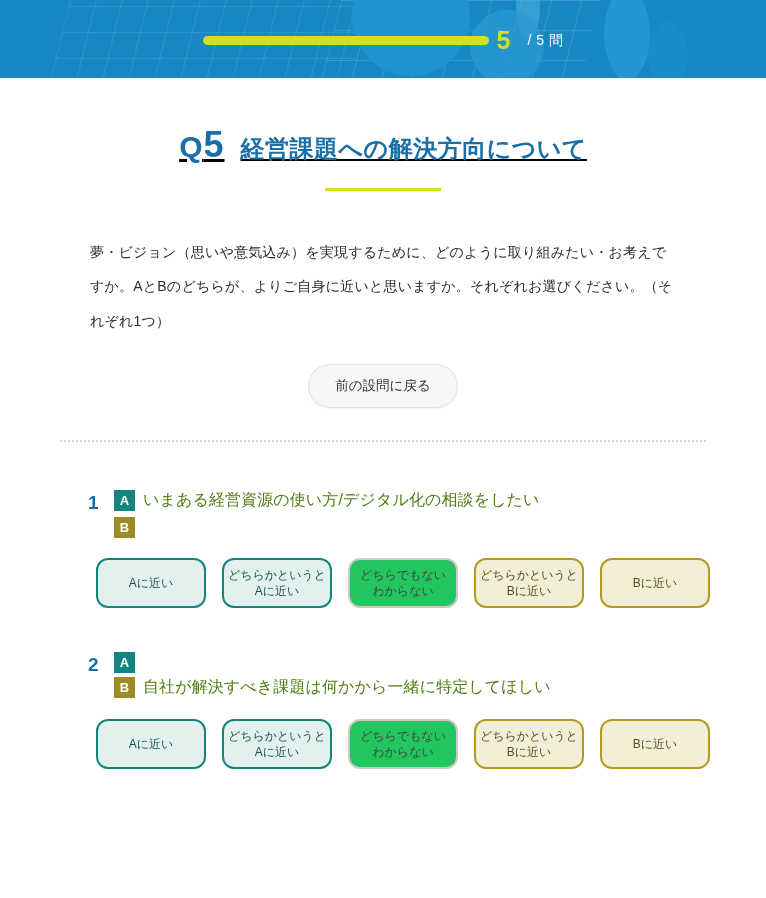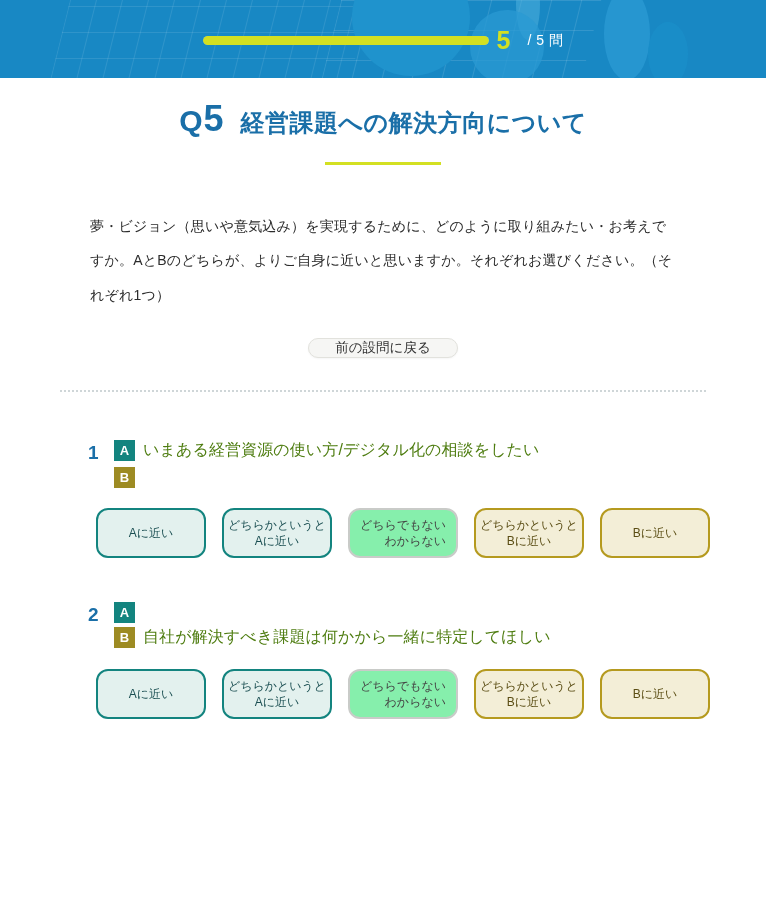--- a/index.html
+++ b/index.html
@@ -72,22 +72,23 @@
   }
   .progress-total {
     color: #ffffff;
     font-size: 14px;
     margin-left: 17px;
     letter-spacing: .5px;
   }
 
   
   .qtitle-block {
-    margin-top: 20px;
+    margin-top: 46px;
     text-align: center;
+    text-decoration: underline;
   }
   .qtitle-row {
     display: flex;
     align-items: baseline;
     justify-content: center;
     gap: 16px;
   }
   .q-label {
     color: #1a6fa8;
     font-size: 30px;
@@ -121,21 +122,21 @@
   
   .back-wrap {
     margin-top: 26px;
     display: flex;
     justify-content: center;
   }
   .back-btn {
     background: #f6f6f4;
     border: 1px solid #e2e2dd;
     border-radius: 22px;
-    padding: 0 26px;
+    padding: 12px 26px;
     font-size: 13.5px;
     color: #333;
     cursor: pointer;
     font-family: "Liberation Sans", sans-serif;
     box-shadow: 0 1px 2px rgba(0,0,0,.04);
   }
 
   
   .divider {
     margin: 32px auto 0;
@@ -203,21 +204,21 @@
     line-height: 1.35;
     display: flex;
     align-items: center;
     justify-content: center;
     text-align: center;
     cursor: pointer;
     padding: 2px;
     font-family: "Liberation Sans", sans-serif;
   }
   .choice.teal { border-color: #13847f; background: #e3f1ee; color: #1b4f52; }
-  .choice.neutral { border-color: #c9cbc8; background: #86efac; color: #444; text-align: right; }
+  .choice.neutral { border-color: #c9cbc8; background: #22c55e; color: #444; }
   .choice.gold { border-color: #b59a1f; background: #f3eed7; color: #5a4d14; }
 </style>
 </head>
 <body>
 
 <div class="header">
   <div class="deco-grid"></div>
   <div class="deco-grid2"></div>
   <div class="header-deco deco-1"></div>
   <div class="header-deco deco-5"></div>

